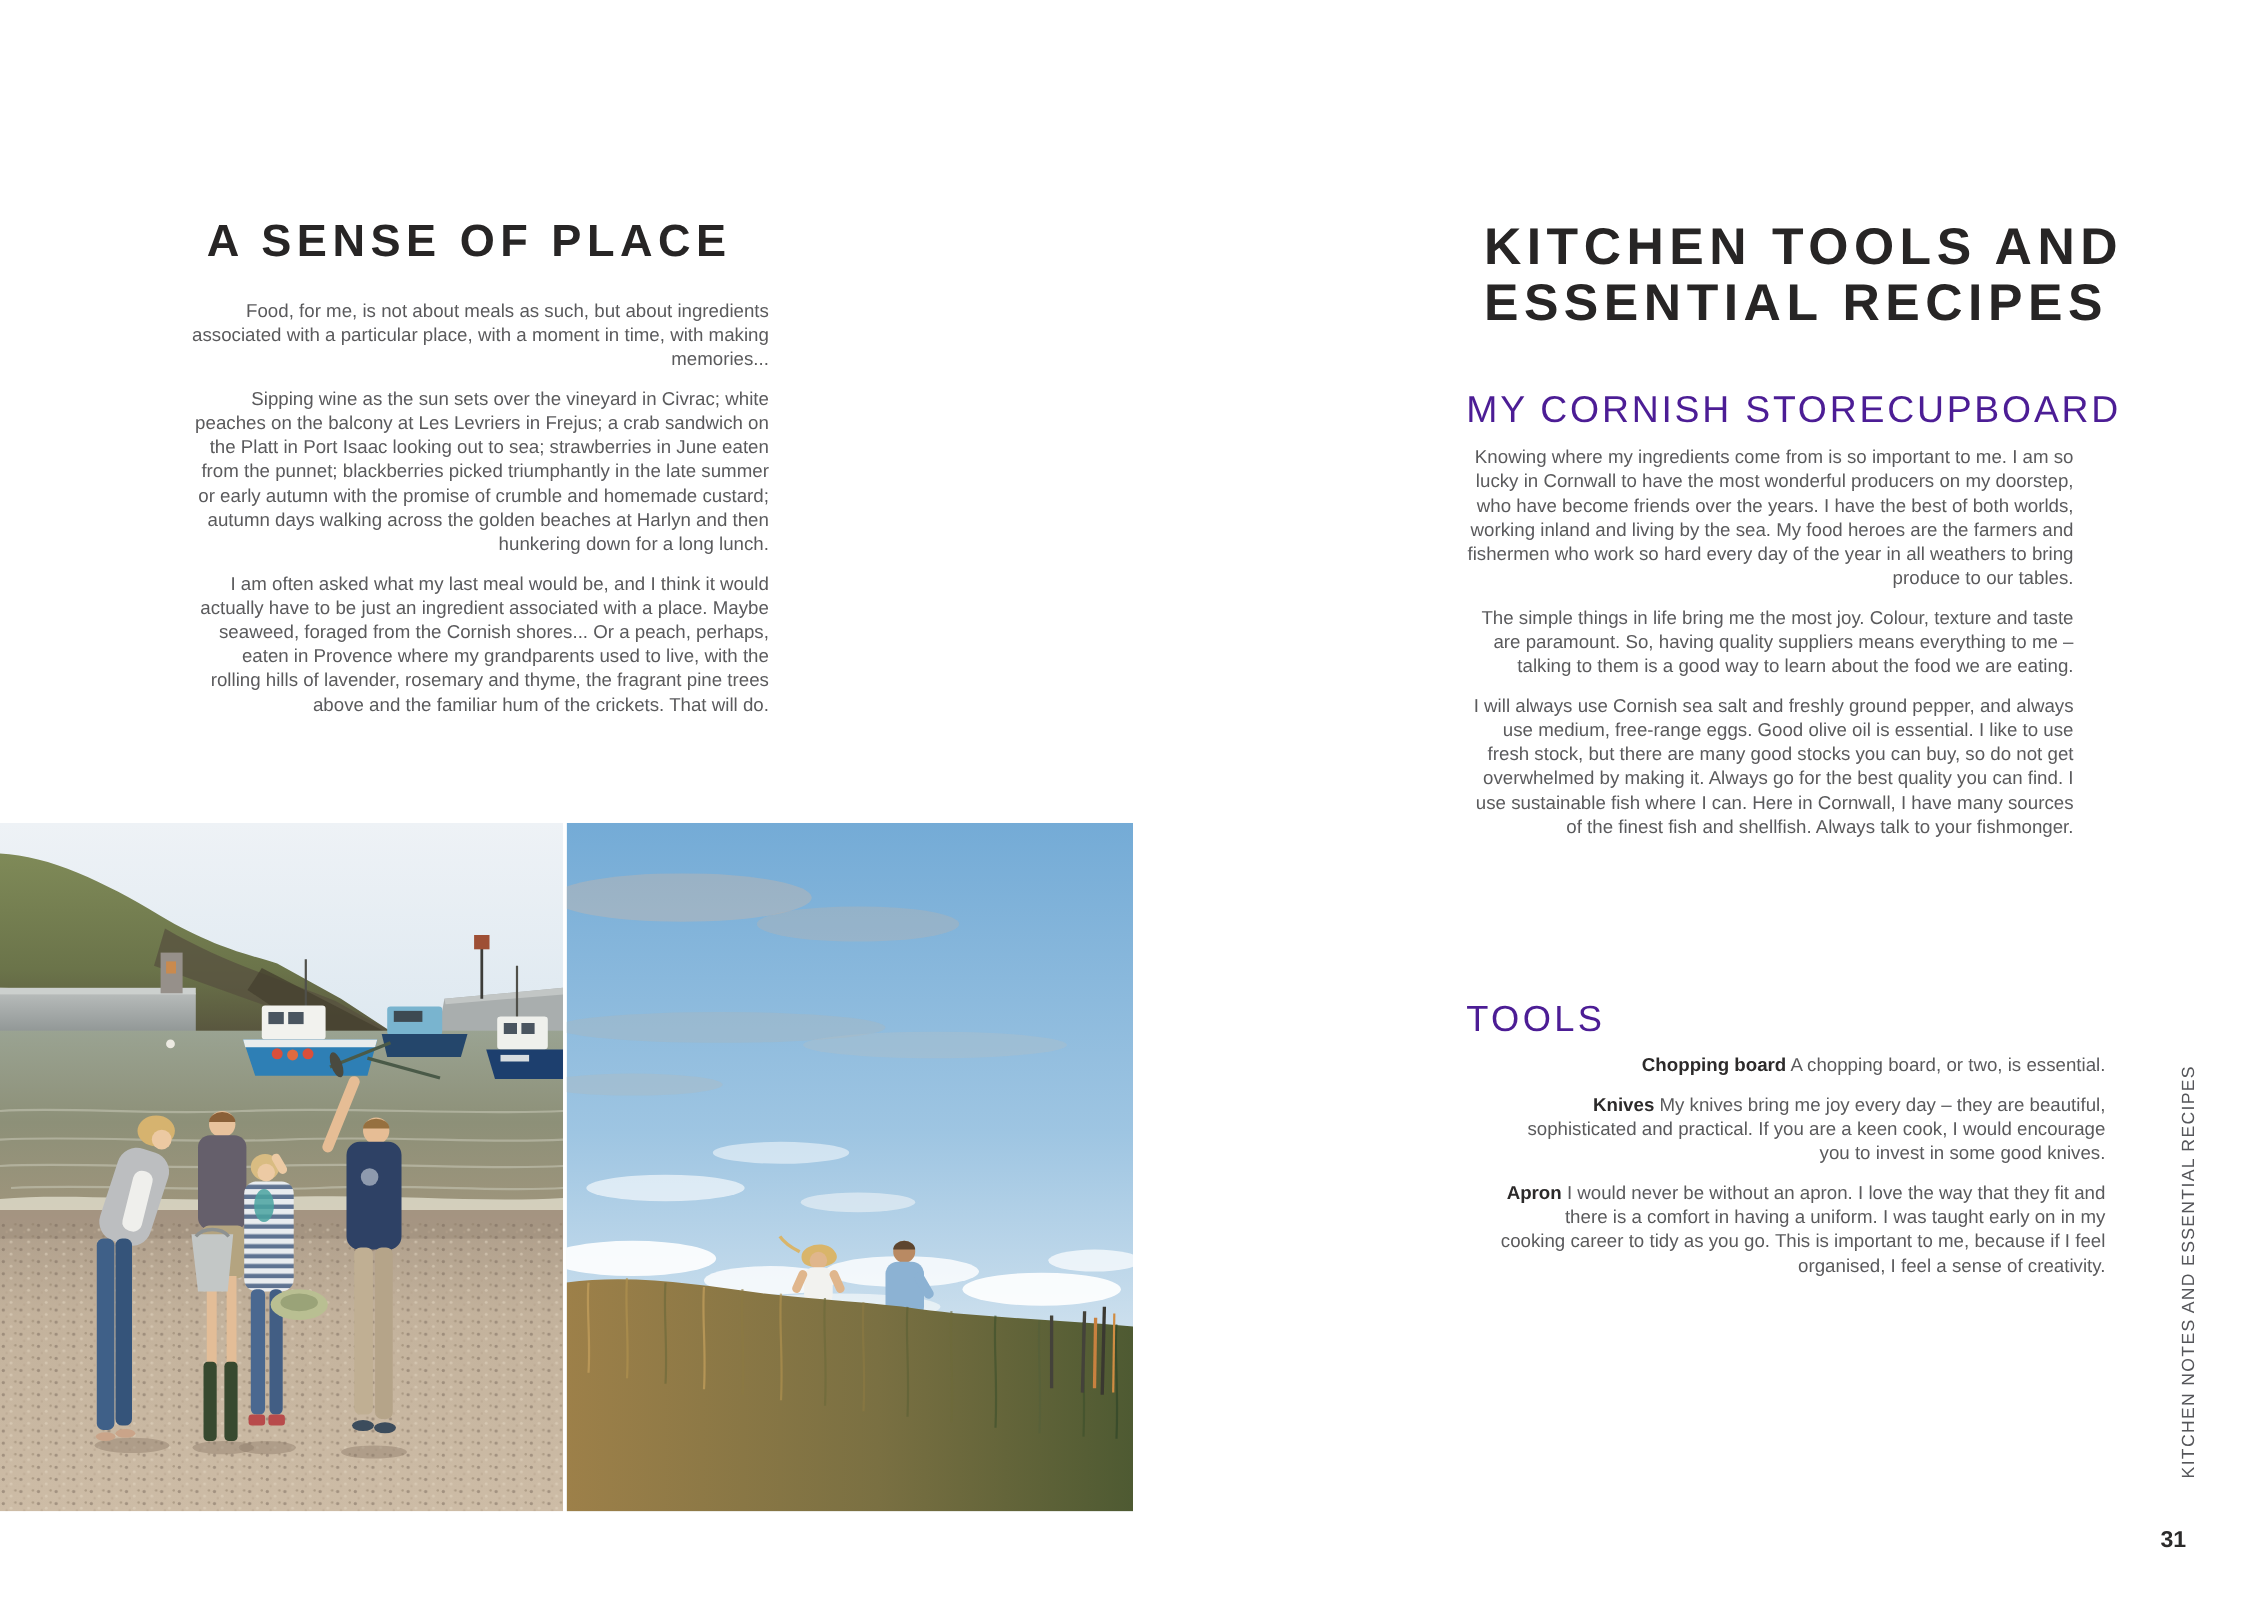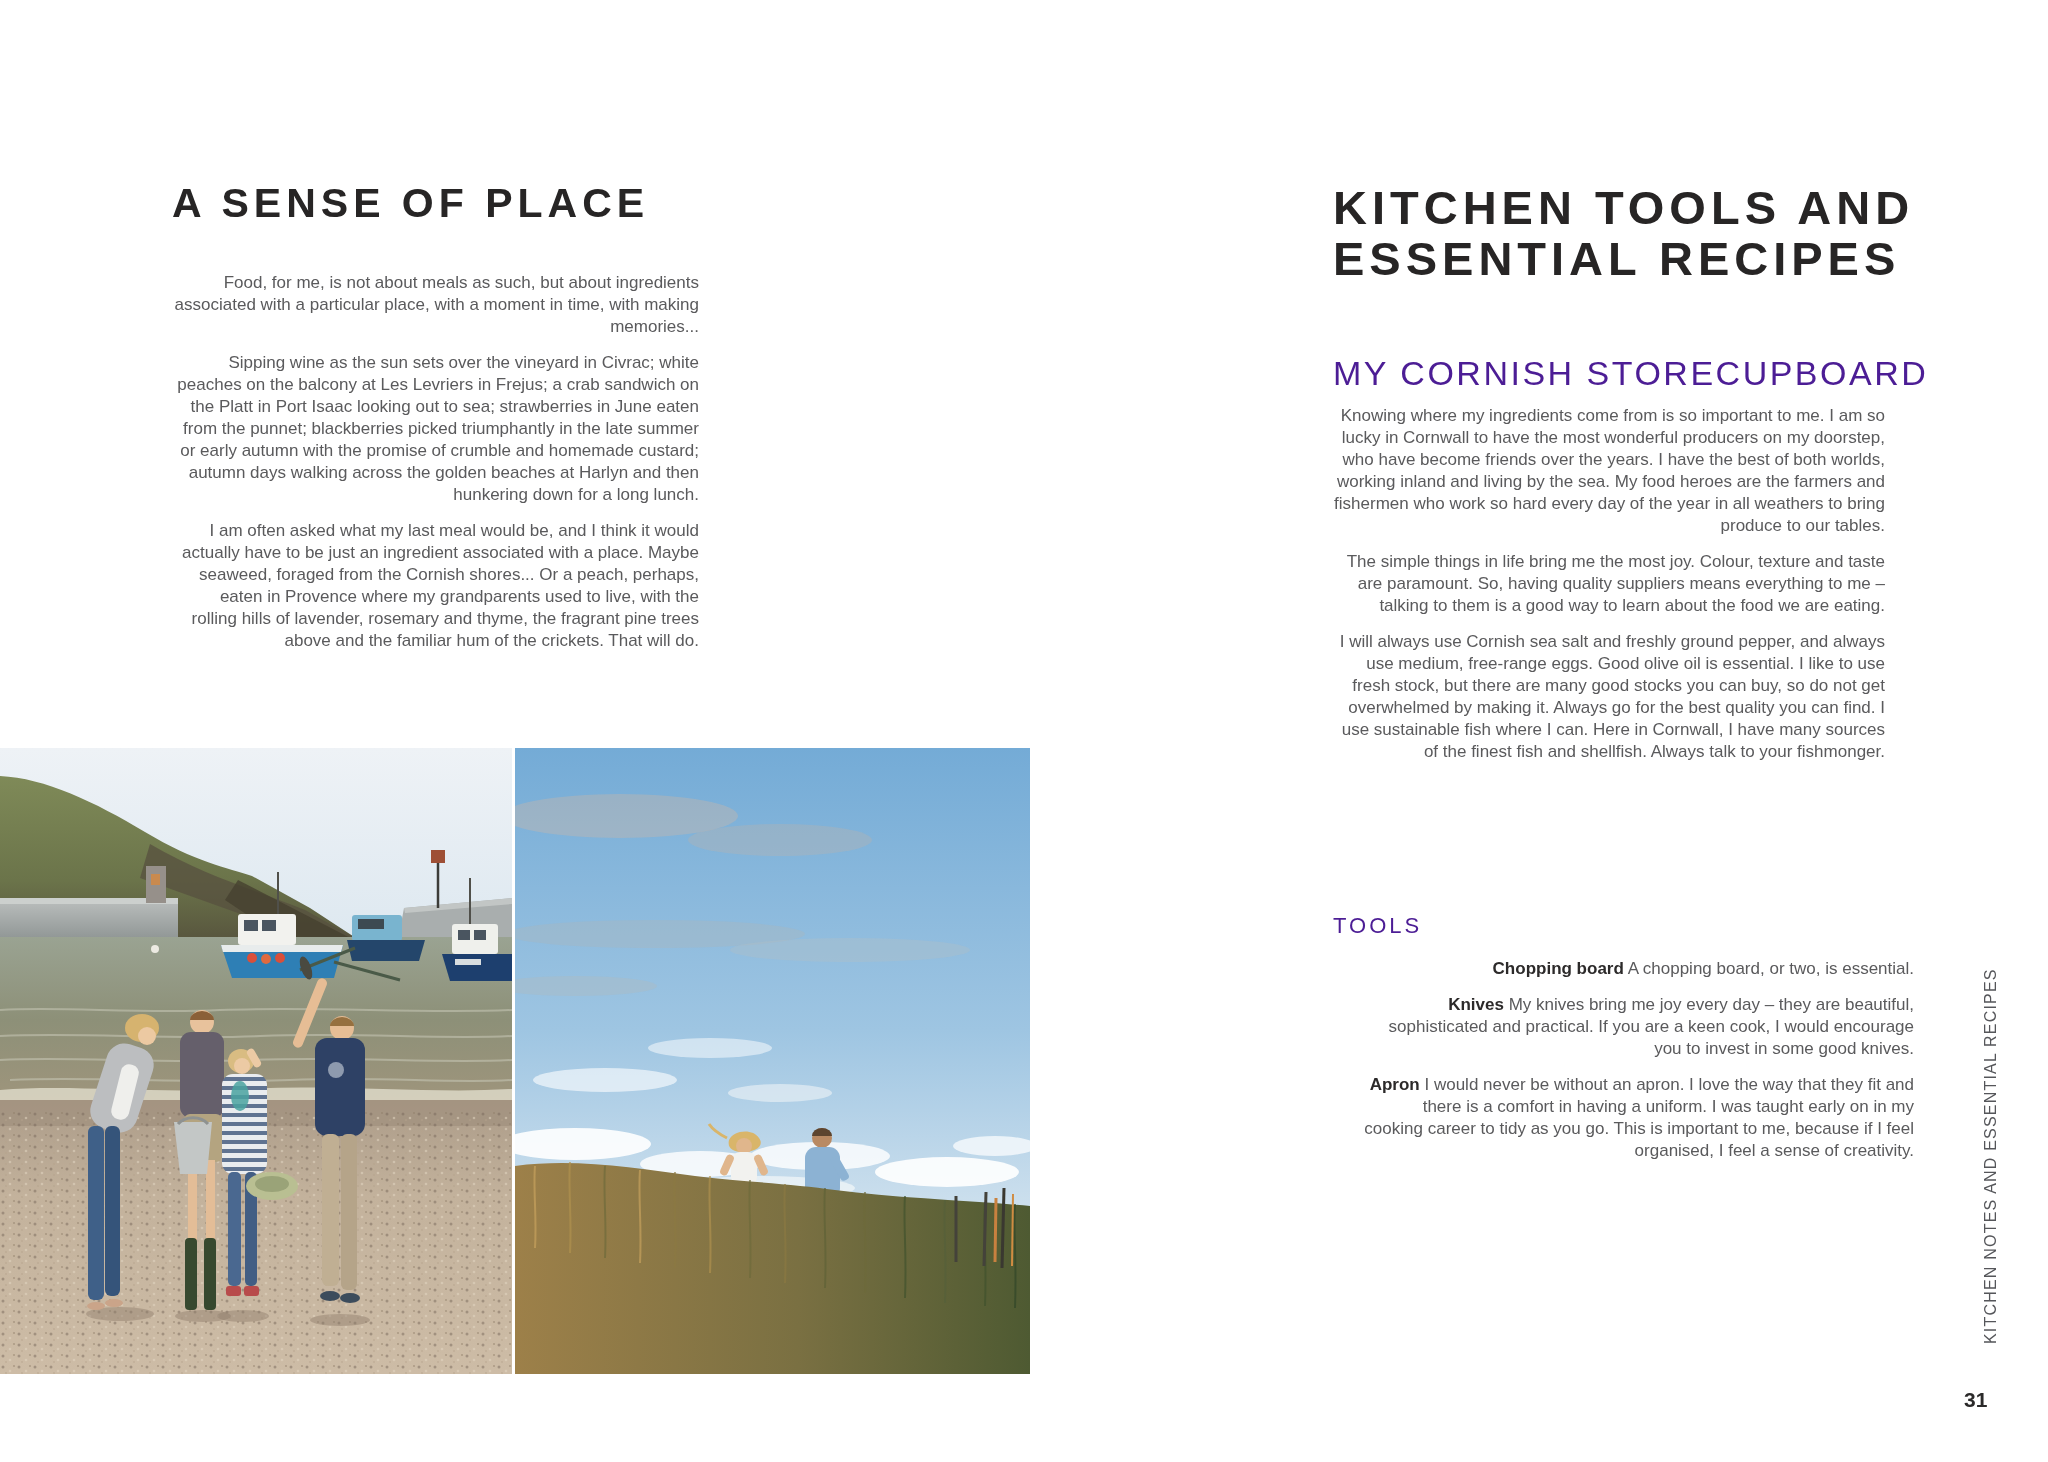--- a/index.html
+++ b/index.html
@@ -6,39 +6,39 @@
   .spread{
     position:relative;
     width:2048px;height:1462px;
     background:#ffffff;
     font-family:"Liberation Sans","DejaVu Sans",sans-serif;
     overflow:hidden;
   }
   
   .page-title{
     position:absolute;
-    margin:0;
+    margin:16px;
     color:#272525;
     font-weight:bold;
     letter-spacing:5px;
     line-height:50px;
   }
   .title-left{left:172px;top:178px;font-size:41px;}
   .title-right{left:1333px;top:182px;font-size:47px;line-height:51px;}
   .section-heading{
     position:absolute;
     margin:0;
     color:#4c1d95;
     font-weight:normal;
     letter-spacing:2.5px;
     font-size:34px;
     line-height:36px;
   }
   .h-storecupboard{left:1333px;top:355px;}
-  .h-tools{left:1333px;top:908px;font-size:22px;letter-spacing:3px;}
+  .h-tools{left:1333px;top:908px;font-size:33px;letter-spacing:3px;}
   .body-col{
     position:absolute;
     color:#5a5a5c;
     font-size:17px;
     line-height:22px;
   }
   .body-col p{margin:0 0 14px 0;text-align:right;}
   .col-left{left:172px;top:272px;width:527px;}
   .col-store{left:1333px;top:405px;width:552px;}
   .col-tools{left:1333px;top:958px;width:552px;margin-left:29px;}

